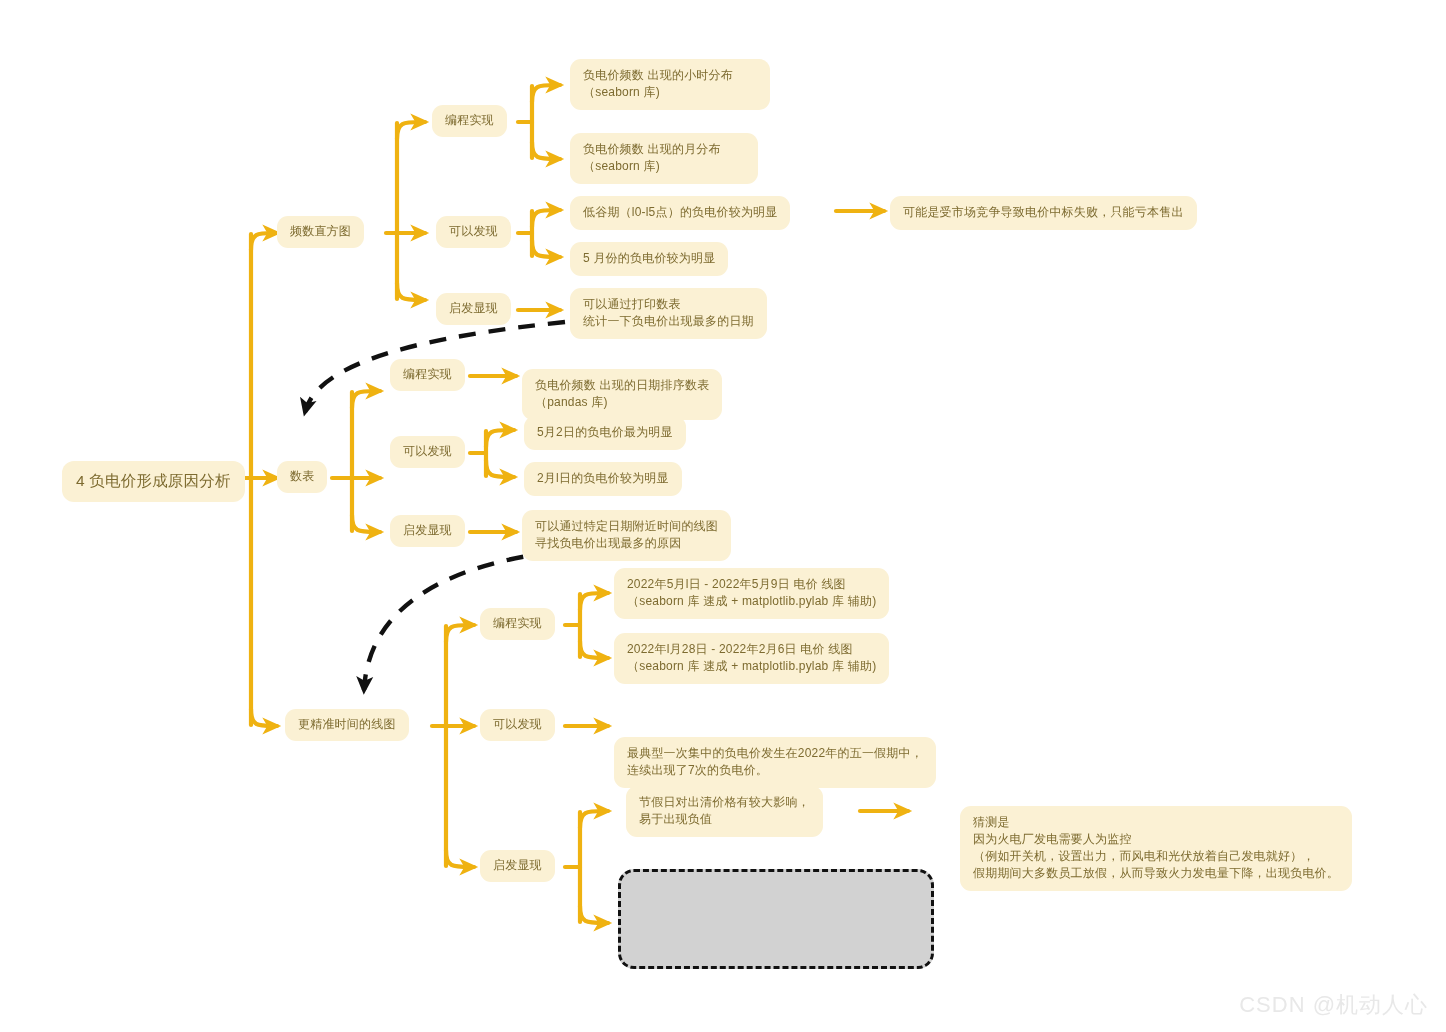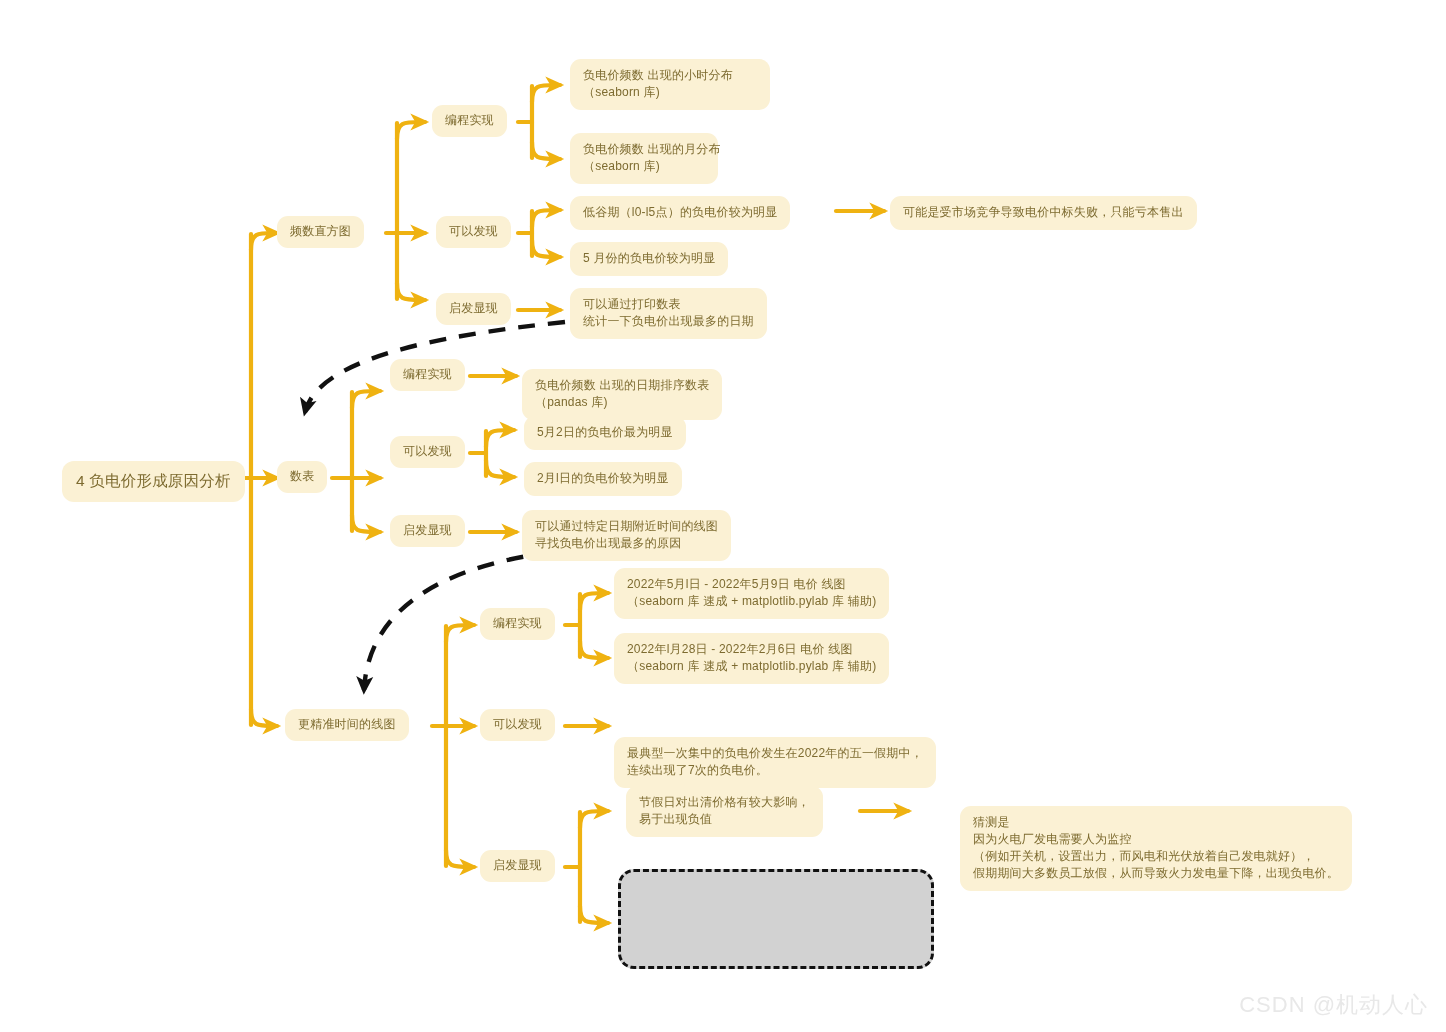--- a/index.html
+++ b/index.html
@@ -158,21 +158,21 @@
     </g>
   </svg>
 
   <div class="node root" style="left:62px; top:461px;">4 负电价形成原因分析</div>
 
   <div class="node mid" style="left:277px; top:216px;">频数直方图</div>
 
   <div class="node mid" style="left:432px; top:105px;">编程实现</div>
   <div class="node leaf" style="left:570px; top:59px; width:200px;">负电价频数 出现的小时分布
 （seaborn 库)</div>
-  <div class="node leaf" style="left:570px; top:133px; width:148px;">负电价频数 出现的月分布
+  <div class="node leaf" style="left:570px; top:133px; width:188px;">负电价频数 出现的月分布
 （seaborn 库)</div>
 
   <div class="node mid" style="left:436px; top:216px;">可以发现</div>
   <div class="node leaf" style="left:570px; top:196px;">低谷期（l0-l5点）的负电价较为明显</div>
   <div class="node leaf" style="left:570px; top:242px;">5 月份的负电价较为明显</div>
 
   <div class="node mid" style="left:436px; top:293px;">启发显现</div>
   <div class="node leaf" style="left:570px; top:288px;">可以通过打印数表
 统计一下负电价出现最多的日期</div>
 

